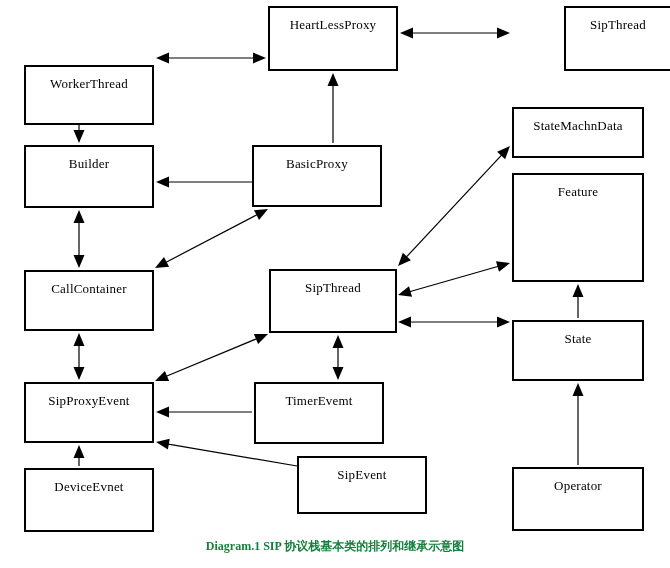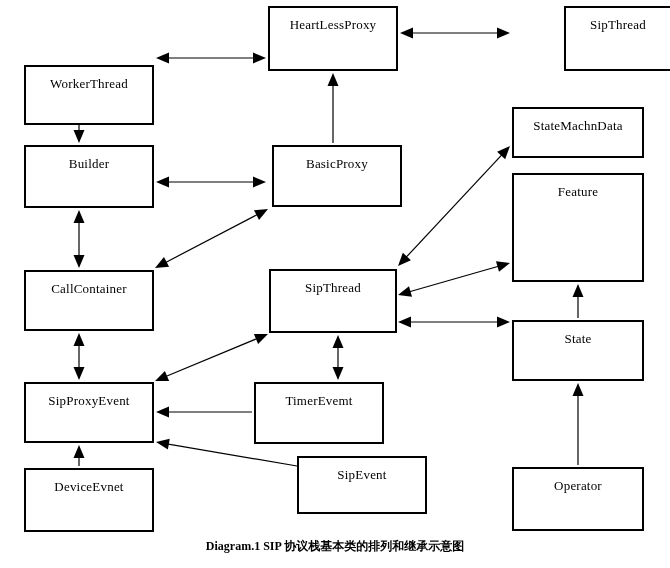--- a/index.html
+++ b/index.html
@@ -44,21 +44,21 @@
   }
   .caption {
     position: absolute;
     left: 0;
     right: 0;
     top: 538px;
     text-align: center;
     font-family: "Liberation Serif", "DejaVu Serif", serif;
     font-weight: bold;
     font-size: 12px;
-    color: #000000;
+    color: #15803d;
     letter-spacing: 0px;
   }
 </style>
 </head>
 <body>
 
 <div id="canvas">
 
   <svg id="edges" viewBox="0 0 670 568" xmlns="http://www.w3.org/2000/svg">
       <g>
@@ -153,21 +153,21 @@
       </div>
       <div class="node" style="left: 268px; top: 6px; width: 130px; height: 65px; border-color: rgb(0, 0, 0);">
         <span class="node-label">HeartLessProxy</span>
       </div>
       <div class="node" style="left: 536px; top: 6px; width: 108px; height: 65px; border-color: rgb(0, 0, 0); margin-left: 28px;">
         <span class="node-label">SipThread</span>
       </div>
       <div class="node" style="left: 24px; top: 145px; width: 130px; height: 63px; border-color: rgb(0, 0, 0);">
         <span class="node-label">Builder</span>
       </div>
-      <div class="node" style="left: 272px; top: 145px; width: 130px; height: 62px; border-color: rgb(0, 0, 0);">
+      <div class="node" style="left: 252px; top: 145px; width: 130px; height: 62px; border-color: rgb(0, 0, 0);">
         <span class="node-label">BasicProxy</span>
       </div>
       <div class="node" style="left: 512px; top: 95px; width: 132px; height: 51px; border-color: rgb(0, 0, 0); margin-top: 12px;">
         <span class="node-label">StateMachnData</span>
       </div>
       <div class="node" style="left: 512px; top: 173px; width: 132px; height: 109px; border-color: rgb(0, 0, 0);">
         <span class="node-label">Feature</span>
       </div>
       <div class="node" style="left: 24px; top: 270px; width: 130px; height: 61px; border-color: rgb(0, 0, 0);">
         <span class="node-label">CallContainer</span>

